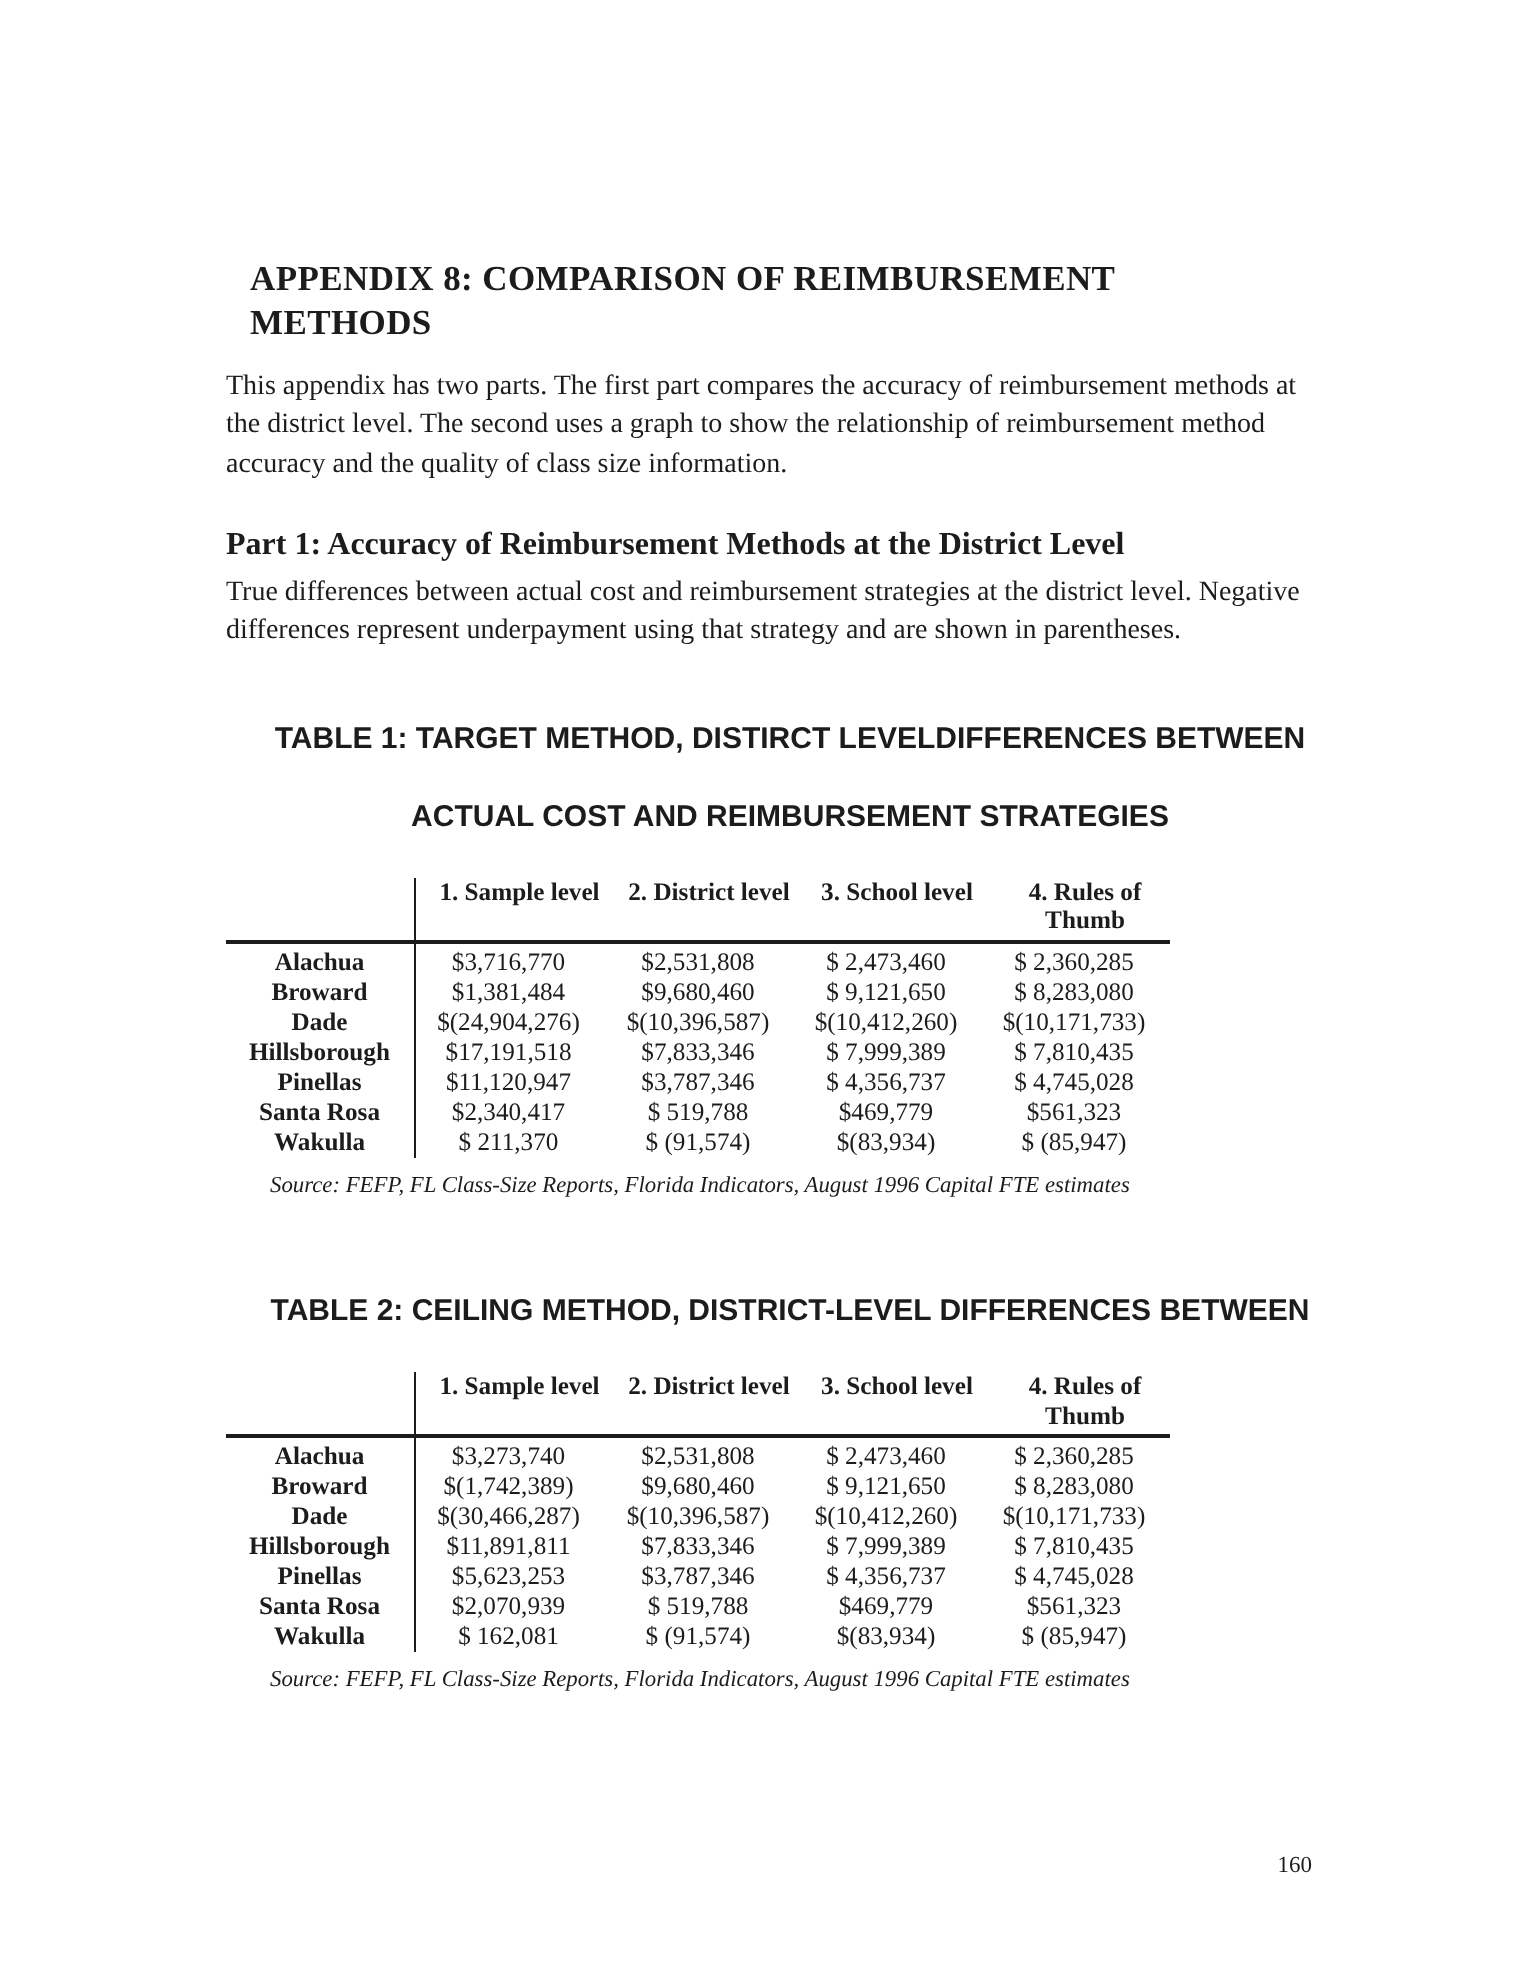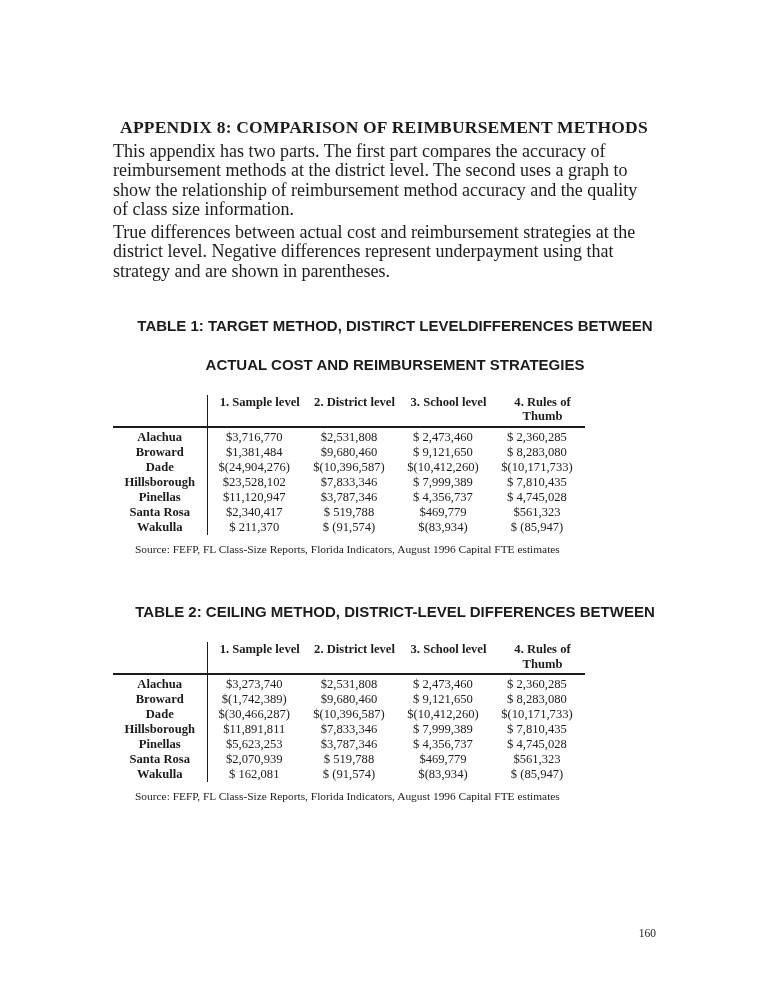--- a/index.html
+++ b/index.html
@@ -12,27 +12,26 @@
     overflow: hidden;
   }
   .content {
     position: absolute;
     left: 113px; top: 116px;
     width: 542px;
   }
   .doc-title {
     font-size: 17.5px;
     font-weight: bold;
-    margin: 0;
+    margin: 12px;
     letter-spacing: 0.2px;
     line-height: 22px;
-    text-align: center;
   }
   .para {
-    font-size: 18px;
+    font-size: 14px;
     line-height: 19.3px;
     margin: 4px 0 0 0;
   }
   .part-heading {
     font-size: 16px;
     font-weight: bold;
     margin: 20px 0 0 0;
     line-height: 21px;
   }
   .tbl-caption {
@@ -84,37 +83,39 @@
     line-height: 15px;
     white-space: pre;
     margin-top: 10px;
   }
   table.cmp tbody tr:first-child th,
   table.cmp tbody tr:first-child td { padding-top: 2px; }
   .source {
     font-size: 11.4px;
     line-height: 14px;
     margin: 7px 0 0 22px;
+    font-style: italic;
   }
   .page-num {
     position: absolute;
     right: 112px;
     top: 927px;
     font-size: 11.5px;
     margin-left: 24px;
   }
 </style>
 </head>
 <body>
 
 <div class="content">
 
   <h1 class="doc-title">APPENDIX 8: COMPARISON OF REIMBURSEMENT METHODS</h1>
   <p class="para">This appendix has two parts.  The first part compares the accuracy of reimbursement methods at the district level.  The second uses a graph to show the relationship of reimbursement method accuracy and the quality of class size information.</p>
 
+  <h2 class="part-heading">Part 1: Accuracy of Reimbursement Methods at the District Level</h2>
   <p class="para">True differences between actual cost and reimbursement strategies at the district level. Negative differences represent underpayment using that strategy and are shown in parentheses.</p>
 
   <div>
     <div class="tbl-caption caption-t1">
       <div>TABLE 1: TARGET METHOD, DISTIRCT LEVELDIFFERENCES BETWEEN</div>
       <div>ACTUAL COST AND REIMBURSEMENT STRATEGIES</div>
     </div>
     <table class="cmp">
       <colgroup>
         <col class="c-district">
@@ -150,21 +151,21 @@
           </tr>
           <tr>
             <th>Dade</th>
             <td>$(24,904,276)</td>
             <td>$(10,396,587)</td>
             <td>$(10,412,260)</td>
             <td>$(10,171,733)</td>
           </tr>
           <tr>
             <th>Hillsborough</th>
-            <td>$23,528,102</td>
+            <td>$17,191,518</td>
             <td>$7,833,346</td>
             <td>$ 7,999,389</td>
             <td>$ 7,810,435</td>
           </tr>
           <tr>
             <th>Pinellas</th>
             <td>$11,120,947</td>
             <td>$3,787,346</td>
             <td>$ 4,356,737</td>
             <td>$ 4,745,028</td>

